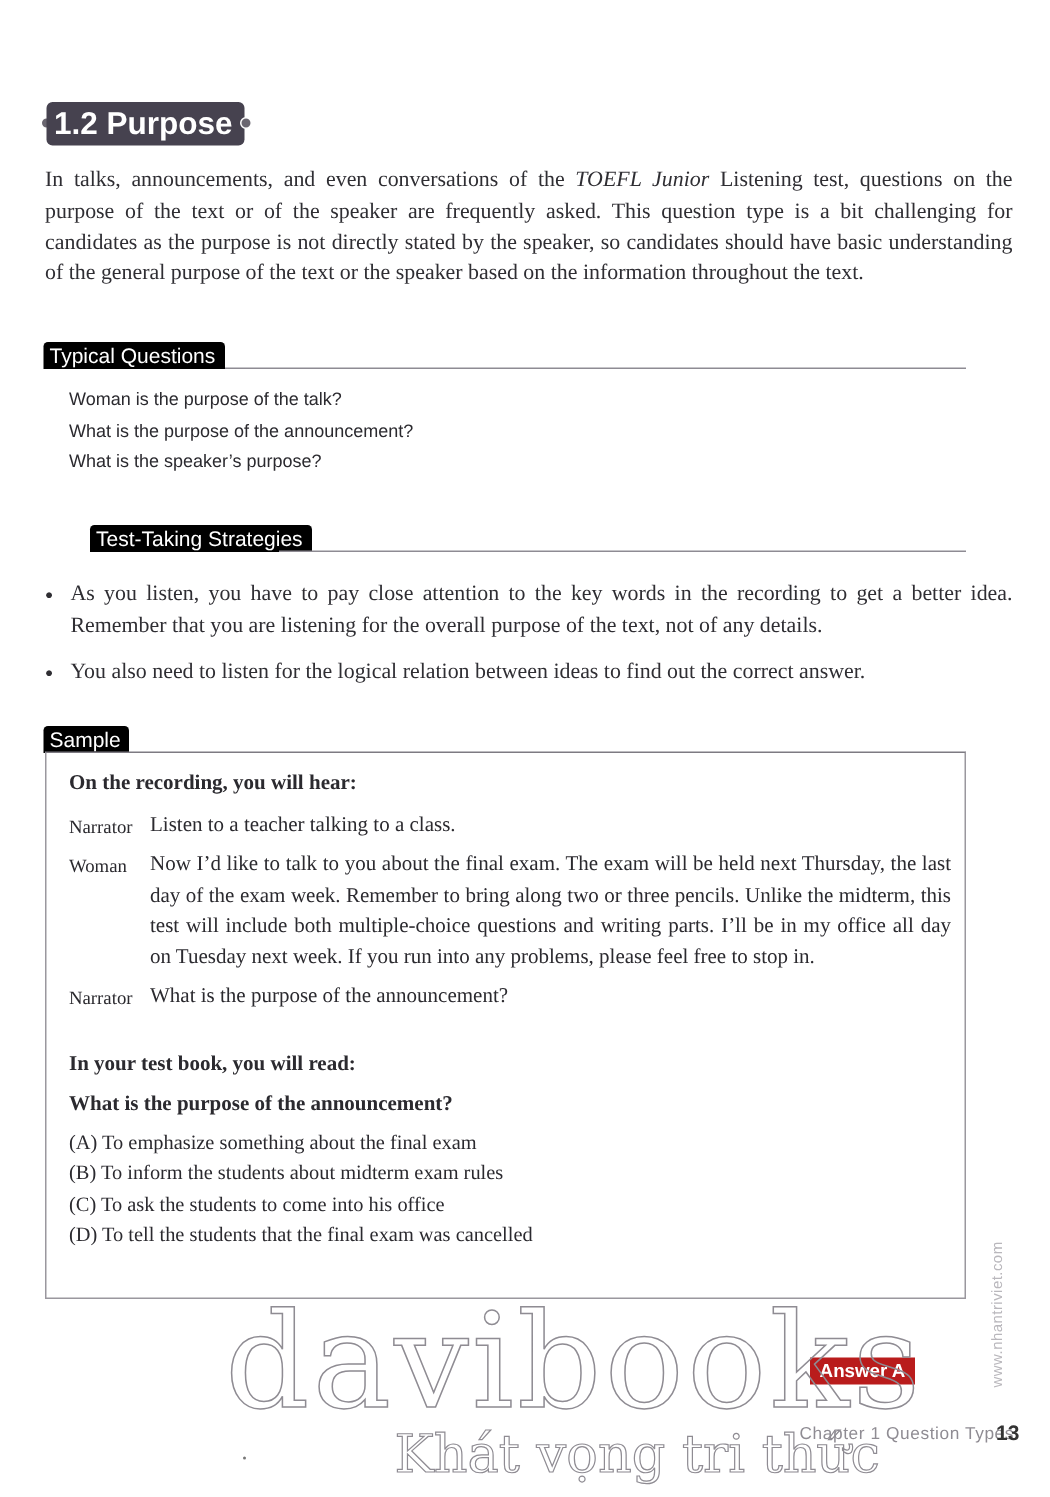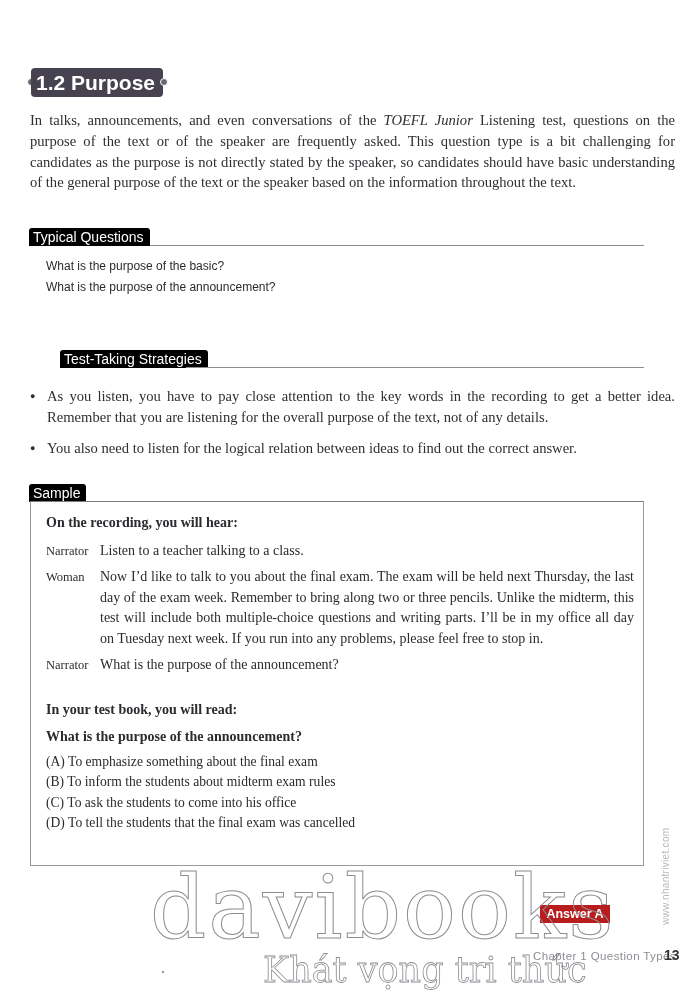--- a/index.html
+++ b/index.html
@@ -82,22 +82,23 @@
 <div class="title-badge">1.2 Purpose</div>
 <div class="title-dot" style="left:160px;"></div>
 
 <p class="intro"><span>In talks, announcements, and even conversations of the </span><i>TOEFL Junior</i><span> Listening test, questions on the purpose of the text or of the speaker are frequently asked. This question type is a bit challenging for candidates as the purpose is not directly stated by the speaker, so candidates should have basic understanding of the general purpose of the text or the speaker based on the information throughout the text.</span></p>
 
 <div class="sec-head" style="top:228px;">
   <span class="sec-tab">Typical Questions</span>
 </div>
 <div class="sec-line" style="left:150px; top:245px; width:494px;"></div>
 <div class="tq-list">
-  <div>What is the purpose of the basic?</div>
+  <div>Woman is the purpose of the talk?</div>
   <div>What is the purpose of the announcement?</div>
+  <div>What is the speaker’s purpose?</div>
 </div>
 
 <div class="sec-head" style="top:350px;padding-left:31px;">
   <span class="sec-tab">Test-Taking Strategies</span>
 </div>
 <div class="sec-line" style="left:186px; top:367px; width:458px;"></div>
 <div class="bullets">
   <p class="bullet">As you listen, you have to pay close attention to the key words in the recording to get a better idea. Remember that you are listening for the overall purpose of the text, not of any details.</p>
   <p class="bullet">You also need to listen for the logical relation between ideas to find out the correct answer.</p>
 </div>

